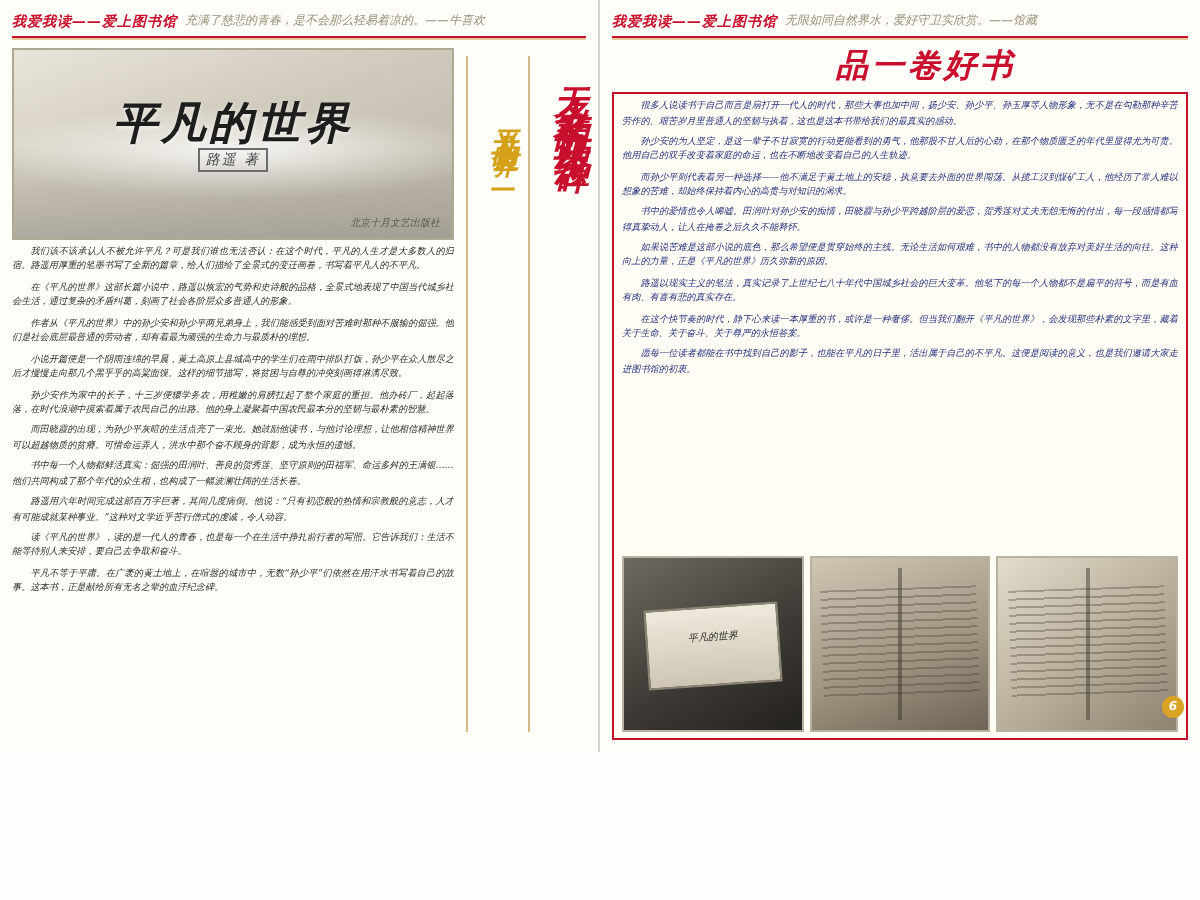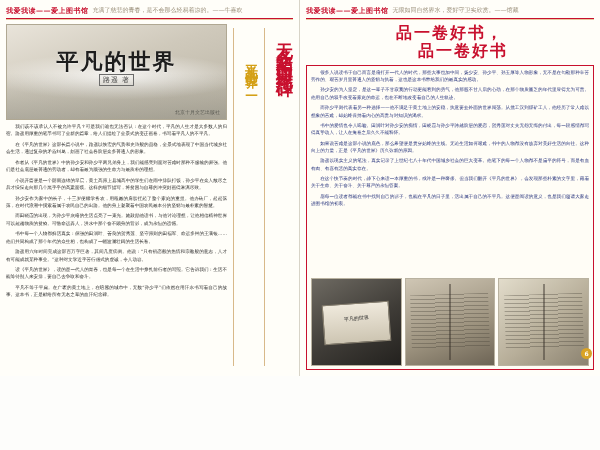--- a/index.html
+++ b/index.html
@@ -14,20 +14,21 @@
     position: relative;
     width: 600px; height: 450px;
     background: #fdfdfb;
     display: flex;
   }
   .panel {
     position: relative;
     height: 376px;
     background: #fffef9;
     overflow: hidden;
+    font-style: italic;
   }
   .panel-left { width: 300px; border-right: 1px solid #d8d4c8; }
   .panel-right { width: 300px; }
 
   
   .hdr {
     position: absolute;
     top: 4px;
     height: 13px;
     display: flex;
@@ -295,21 +296,20 @@
 
   <div class="panel panel-right">
     <div class="hdr hdr-left">
       <span class="hdr-badge">我爱我读——爱上图书馆</span>
       <span class="hdr-sub">无限如同自然界水，爱好守卫实欣赏。——馆藏</span>
     </div>
     <div class="hdr-rule"></div>
 
     <div class="right-body">
       <div class="rtitle">
-        <span class="l1">品一卷好书，</span>
         <span class="l2">品一卷好书</span>
       </div>
 
       <div class="rframe">
         <div class="rtext">
           <p>很多人说读书于自己而言是扇打开一代人的时代，那些大事也加中间，扬少安、孙少平、孙玉厚等人物形象，无不是在勾勒那种辛苦劳作的、艰苦岁月里普通人的坚韧与执着，这也是这本书带给我们的最真实的感动。</p>
           <p>孙少安的为人坚定，是这一辈子不甘寂寞的行动更能看到的勇气，他那股不甘人后的心劲，在那个物质匮乏的年代里显得尤为可贵。他用自己的双手改变着家庭的命运，也在不断地改变着自己的人生轨迹。</p>
           <p>而孙少平则代表着另一种选择——他不满足于黄土地上的安稳，执意要去外面的世界闯荡。从揽工汉到煤矿工人，他经历了常人难以想象的苦难，却始终保持着内心的高贵与对知识的渴求。</p>
           <p>书中的爱情也令人唏嘘。田润叶对孙少安的痴情，田晓霞与孙少平跨越阶层的爱恋，贺秀莲对丈夫无怨无悔的付出，每一段感情都写得真挚动人，让人在掩卷之后久久不能释怀。</p>
           <p>如果说苦难是这部小说的底色，那么希望便是贯穿始终的主线。无论生活如何艰难，书中的人物都没有放弃对美好生活的向往。这种向上的力量，正是《平凡的世界》历久弥新的原因。</p>

